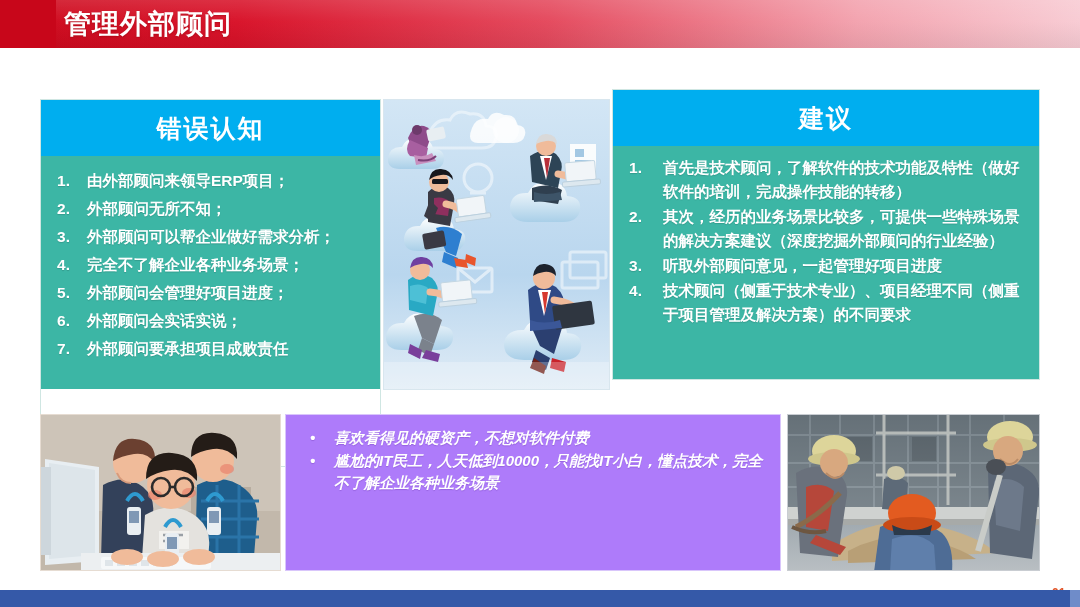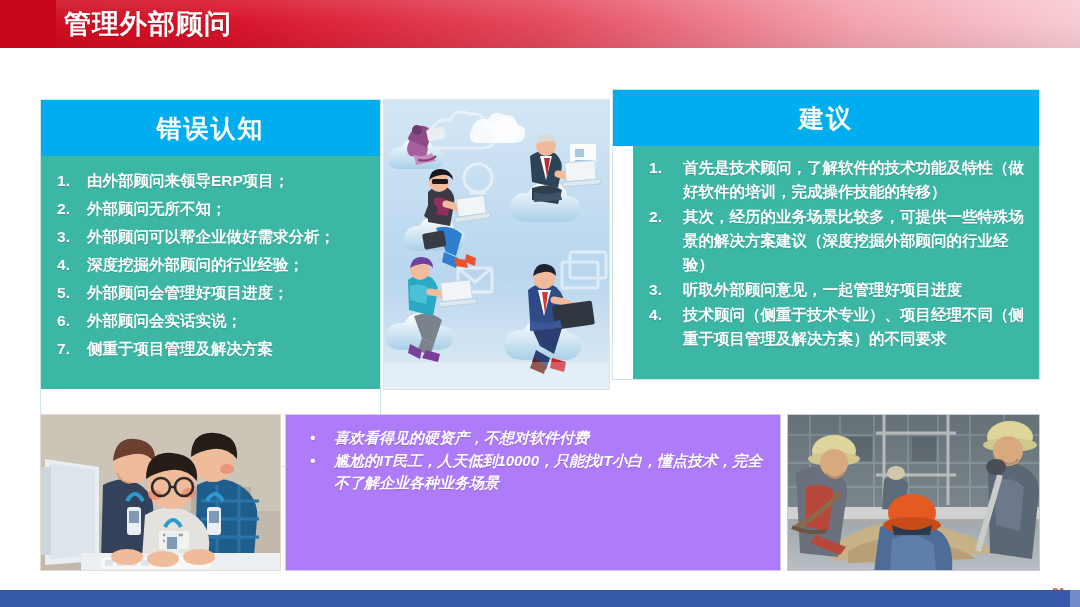--- a/index.html
+++ b/index.html
@@ -30,21 +30,21 @@
     font-size:25px;font-weight:bold;letter-spacing:2px;
     display:flex;align-items:center;justify-content:center;}
   .panel-body{background:#3cb6a5;box-sizing:border-box;}
 
   .panel-left{left:40px;top:99px;width:341px;height:368px;border:1px solid #cfe6e2;}
   .panel-left .panel-head{height:56px;}
   .panel-left .panel-body{height:233px;padding:14px 8px 6px 8px;}
 
   .panel-right{left:612px;top:89px;width:428px;height:291px;border:1px solid #cfe6e2;}
   .panel-right .panel-head{height:56px;}
-  .panel-right .panel-body{height:233px;padding:10px 10px 4px 10px;margin-left:20px;}
+  .panel-right .panel-body{height:233px;padding:10px 10px 4px 10px;}
 
   
   ol.clist{list-style:none;margin:0;padding:0;counter-reset:li;}
   ol.clist li{
     position:relative;color:#ffffff;font-weight:bold;
     padding-left:38px;margin:0 0 6px 0;
     font-size:15.5px;line-height:22px;
     text-shadow:0 1px 1px rgba(0,0,0,.14);
   }
   ol.clist li:before{
@@ -97,24 +97,24 @@
     <div class="header-title">管理外部顾问</div>
   </div>
 
   <div class="panel panel-left">
     <div class="panel-head">错误认知</div>
     <div class="panel-body">
       <ol class="clist">
         <li>由外部顾问来领导ERP项目；</li>
         <li>外部顾问无所不知；</li>
         <li>外部顾问可以帮企业做好需求分析；</li>
-        <li>深度挖掘外部顾问的行业经验；</li>
+        <li>完全不了解企业各种业务场景；</li>
         <li>外部顾问会管理好项目进度；</li>
         <li>外部顾问会实话实说；</li>
-        <li>侧重于项目管理及解决方案</li>
+        <li>外部顾问要承担项目成败责任</li>
       </ol>
     </div>
   </div>
 
   <div class="center-img">
     <svg viewBox="0 0 227 291" width="227" height="291" preserveAspectRatio="none">
       <defs>
         <linearGradient id="skyG" x1="0" y1="0" x2="0" y2="1">
           <stop offset="0%" stop-color="#d3e6f5"></stop>
           <stop offset="60%" stop-color="#b9d6ee"></stop>

